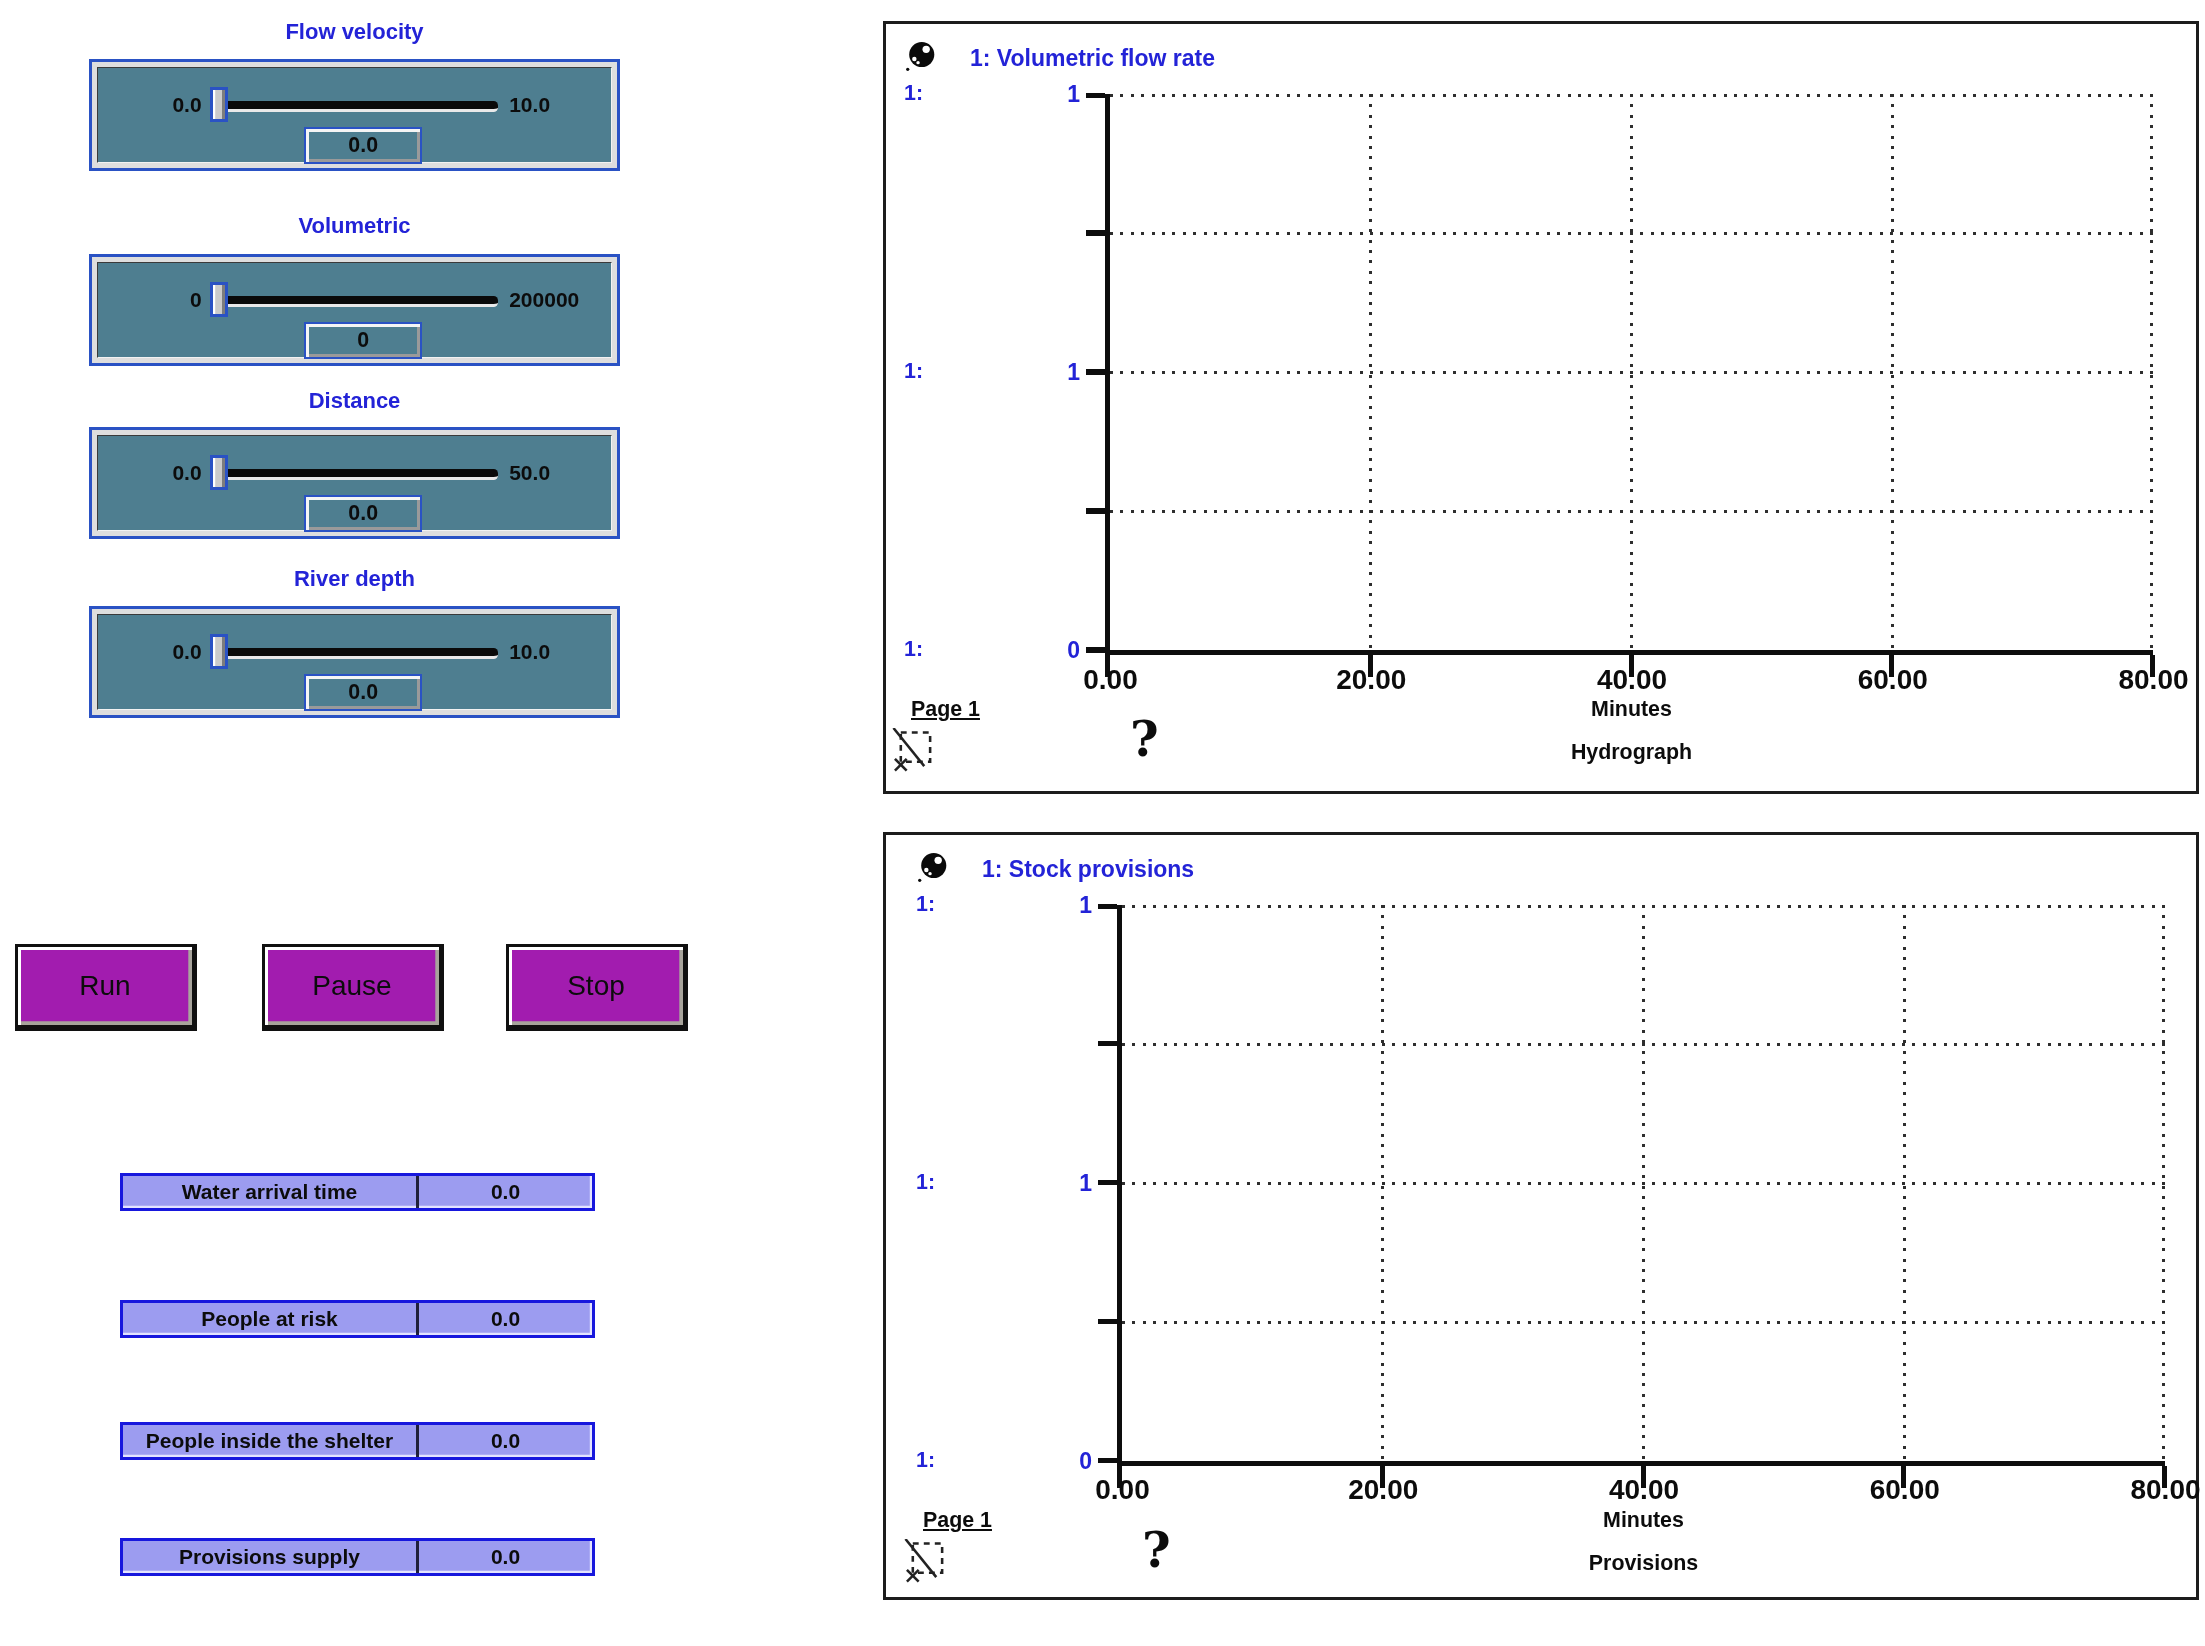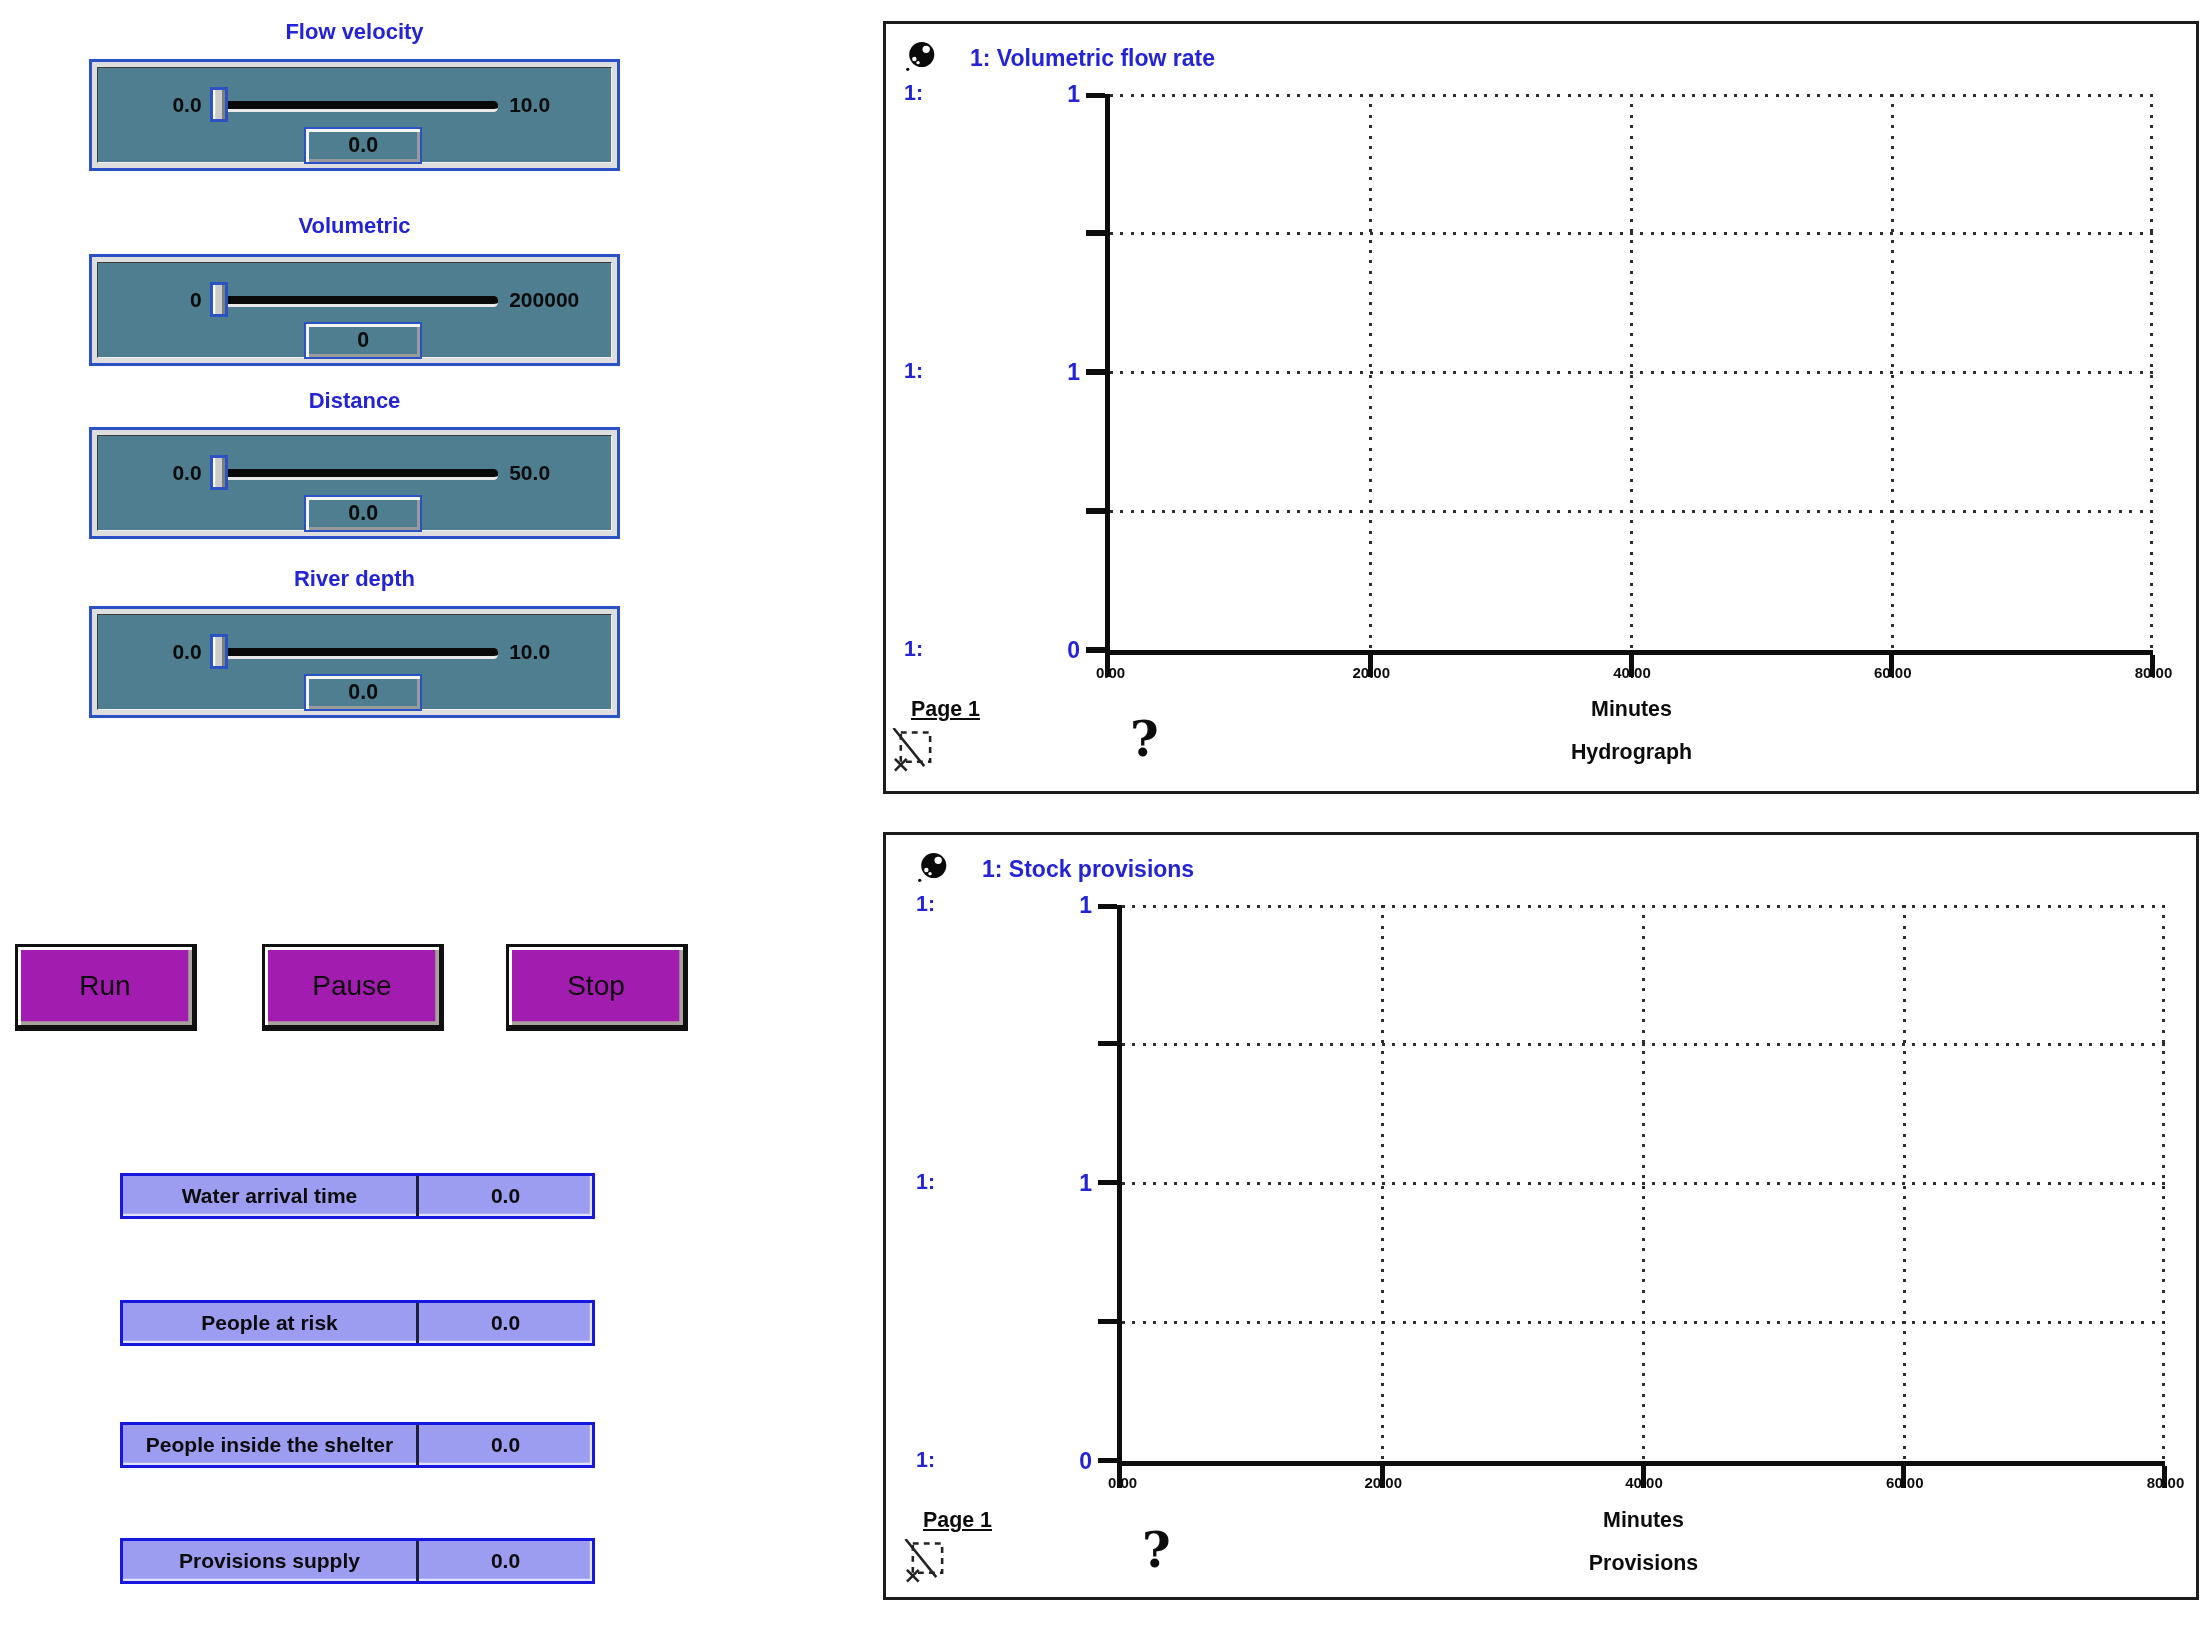--- a/index.html
+++ b/index.html
@@ -39,21 +39,21 @@
   .btn{
     position:absolute;top:944px;width:182px;height:87px;box-sizing:border-box;
     background:#a21caf;border:3px solid #101010;
     border-right-width:5.2px;border-bottom-width:6.7px;
     box-shadow:inset 3px 3px 0 #ffffff, inset -3.7px -3.7px 0 #a8a49c;
     display:flex;align-items:center;justify-content:center;
     font-size:28px;color:#0c0c0c;cursor:pointer;
   }
   
   .readout{
-    position:absolute;left:120px;width:475px;height:46px;box-sizing:border-box;
+    position:absolute;left:120px;width:475px;height:38px;box-sizing:border-box;
     border:3px solid #1717dd;background:#9c9cf0;display:flex;
     box-shadow:inset -2.2px -2.2px 0 #e3e3ff;
   }
   .readout .lbl{
     flex:0 0 293px;display:flex;align-items:center;justify-content:center;
     font-size:21px;font-weight:600;color:#0c0c0c;
     border-right:3px solid #20203a;box-shadow:inset 0 0 0 0 transparent;
   }
   .readout .val{
     flex:1;display:flex;align-items:center;justify-content:center;
@@ -83,21 +83,21 @@
   .yt3{top:calc(75% - 3px);} .yt4{top:calc(100% - 3px);}
   .xtick{position:absolute;bottom:-27px;width:5.2px;height:22px;background:#0d0d0d;}
   .xt1{left:calc(25% - 3px);} .xt2{left:calc(50% - 3px);}
   .xt3{left:calc(75% - 3px);} .xt4{left:calc(100% - 3px);}
   .axis-ext{position:absolute;left:-5.2px;bottom:-27px;width:5.2px;height:22px;background:#0d0d0d;}
   .ylab{position:absolute;left:-83px;width:53px;text-align:right;
     font-size:23px;font-weight:700;color:#2323d7;}
   .yl0{top:-13.3px;} .yl1{top:calc(50% - 13.3px);} .yl2{top:calc(100% - 13.3px);}
   .rowlab{position:absolute;left:-206px;font-size:21.4px;font-weight:700;color:#2323d7;}
   .xlab{position:absolute;top:calc(100% + 13.3px);width:111px;text-align:center;
-    font-size:15px;font-weight:600;color:#0c0c0c;}
+    font-size:28px;font-weight:600;color:#0c0c0c;}
   .xl0{left:-55px;} .xl1{left:calc(25% - 55px);} .xl2{left:calc(50% - 55px);}
   .xl3{left:calc(75% - 55px);} .xl4{left:calc(100% - 55px);}
   .unitlab{position:absolute;top:calc(100% + 47px);left:0;right:0;text-align:center;
     font-size:21.4px;font-weight:600;color:#0c0c0c;}
   .chartname{position:absolute;top:calc(100% + 90px);left:0;right:0;text-align:center;
     font-size:21.4px;font-weight:600;color:#0c0c0c;}
   .pagelabel{position:absolute;left:25px;top:673px;font-size:21.4px;font-weight:600;color:#0c0c0c;text-decoration:underline;}
   .pad-icon{position:absolute;left:6px;top:704px;width:44px;height:47px;cursor:pointer;}
   .help-q{position:absolute;left:244px;top:691px;font-family:"DejaVu Serif", serif;
     font-size:49px;font-weight:700;color:#0c0c0c;cursor:pointer;line-height:1;}

